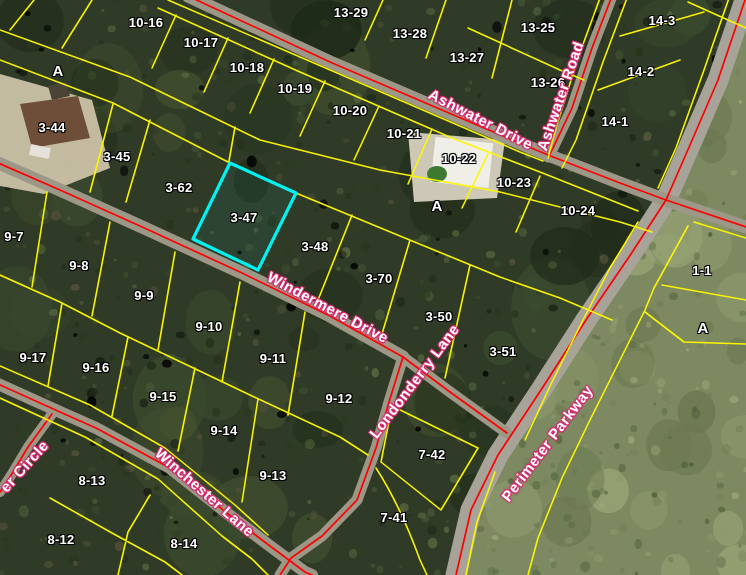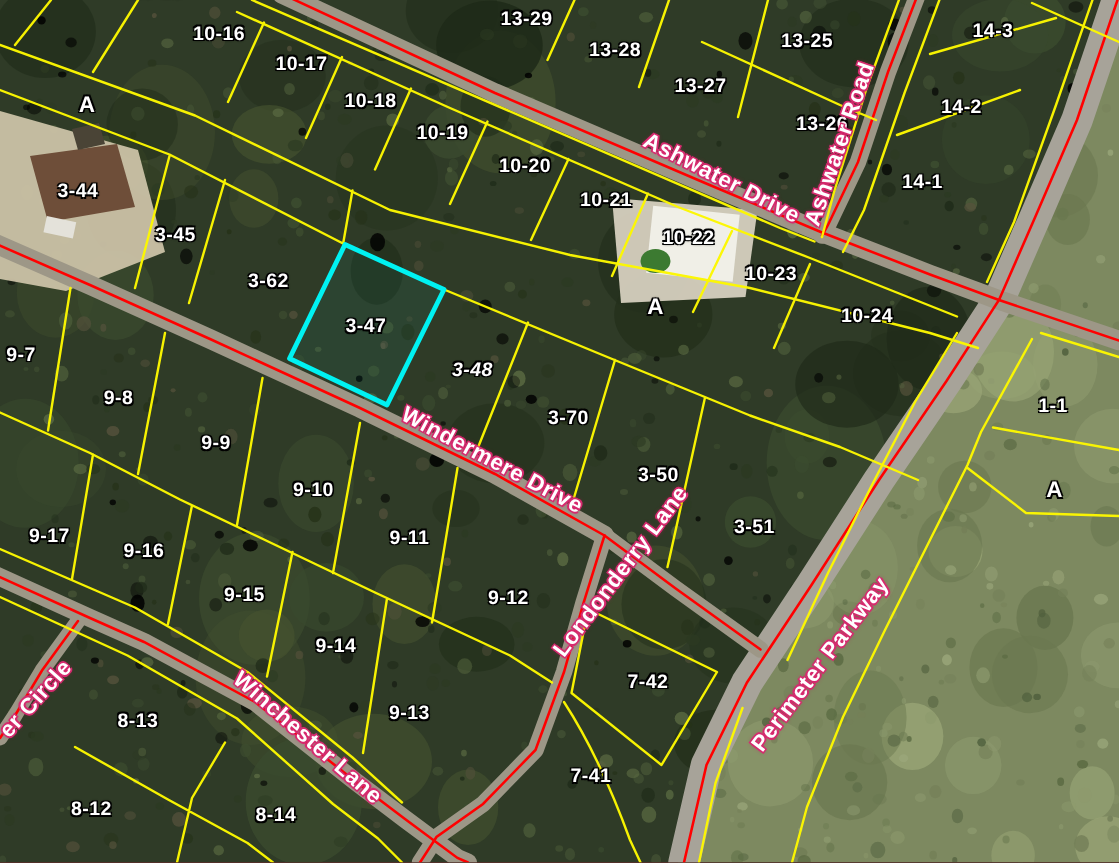--- a/index.html
+++ b/index.html
@@ -1,19 +1,19 @@
 <!DOCTYPE html>
 <html><head>
 <meta charset="utf-8">
 <style>
   html,body{margin:0;padding:0;background:#222;}
   #map-root{
     position:relative;width:746px;height:575px;overflow:hidden;
     font-family:"Liberation Sans",sans-serif;
-    background:#ef4444;
+    background:#8b5cf6;
   }
   #map-root svg{position:absolute;left:0;top:0;}
   .plabel{
     position:absolute;transform:translate(-50%,-50%);
     color:#fff;font-size:13px;font-weight:bold;white-space:nowrap;
     text-shadow:-1px -1px 0 #000,1px -1px 0 #000,-1px 1px 0 #000,1px 1px 0 #000,0 0 2px #000;
     letter-spacing:.3px;
   }
   .blocklabel{font-size:15px;}
   .slabel{
@@ -1228,21 +1228,21 @@
       <div class="plabel" style="left: 467px; top: 57px; text-align: right;">13-27</div>
       <div class="plabel" style="left: 538px; top: 27px;">13-25</div>
       <div class="plabel" style="left: 520px; top: 82px; margin-left: 28px;">13-26</div>
       <div class="plabel" style="left: 662px; top: 20px;">14-3</div>
       <div class="plabel" style="left: 641px; top: 71px;">14-2</div>
       <div class="plabel" style="left: 615px; top: 121px;">14-1</div>
       <div class="plabel" style="left: 52px; top: 127px;">3-44</div>
       <div class="plabel" style="left: 117px; top: 156px;">3-45</div>
       <div class="plabel" style="left: 179px; top: 187px;">3-62</div>
       <div class="plabel" style="left: 244px; top: 217px;">3-47</div>
-      <div class="plabel" style="left: 315px; top: 246px; font-style: italic;">3-48</div>
+      <div class="plabel" style="left: 315px; top: 246px;">3-48</div>
       <div class="plabel" style="left: 379px; top: 278px;">3-70</div>
       <div class="plabel" style="left: 439px; top: 316px;">3-50</div>
       <div class="plabel" style="left: 503px; top: 351px;">3-51</div>
       <div class="plabel" style="left: 14px; top: 236px;">9-7</div>
       <div class="plabel" style="left: 79px; top: 265px;">9-8</div>
       <div class="plabel" style="left: 144px; top: 295px;">9-9</div>
       <div class="plabel" style="left: 209px; top: 326px;">9-10</div>
       <div class="plabel" style="left: 273px; top: 358px;">9-11</div>
       <div class="plabel" style="left: 339px; top: 398px;">9-12</div>
       <div class="plabel" style="left: 33px; top: 357px;">9-17</div>

